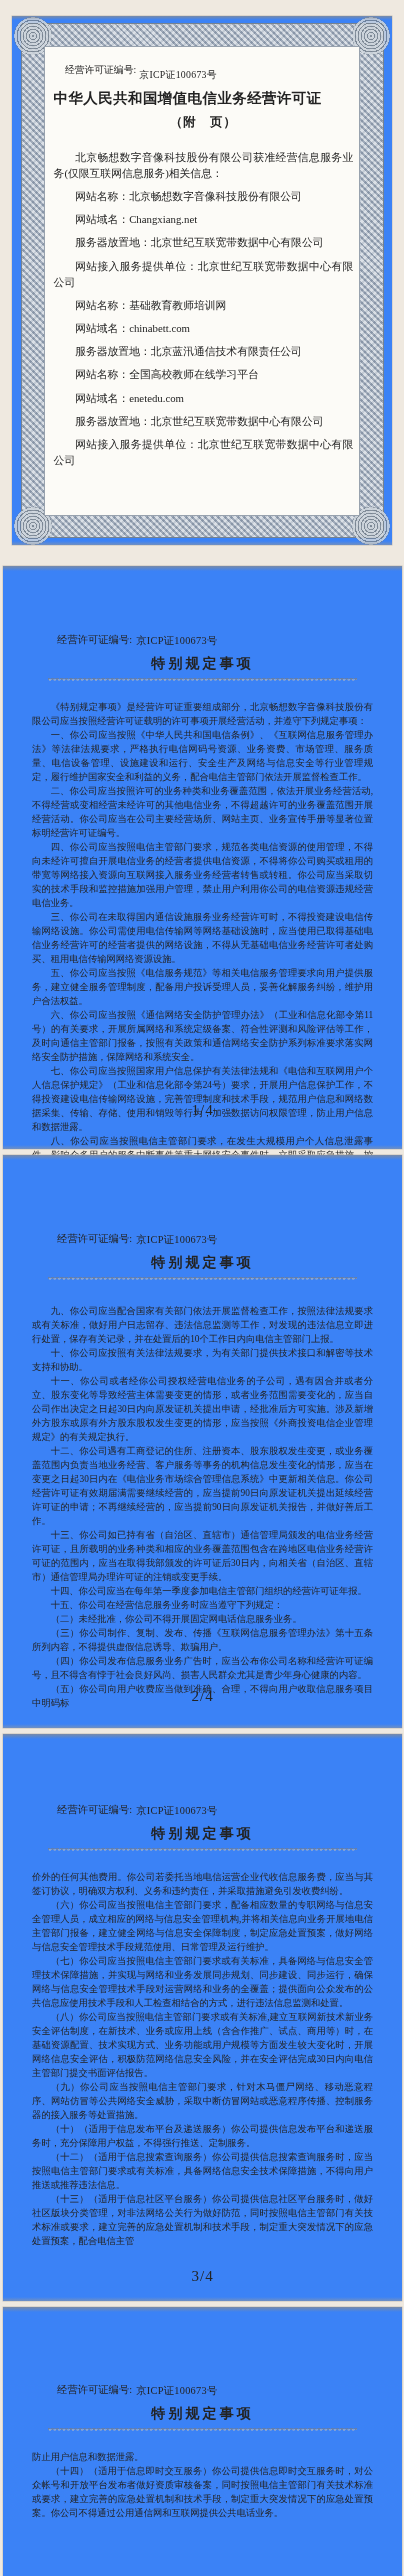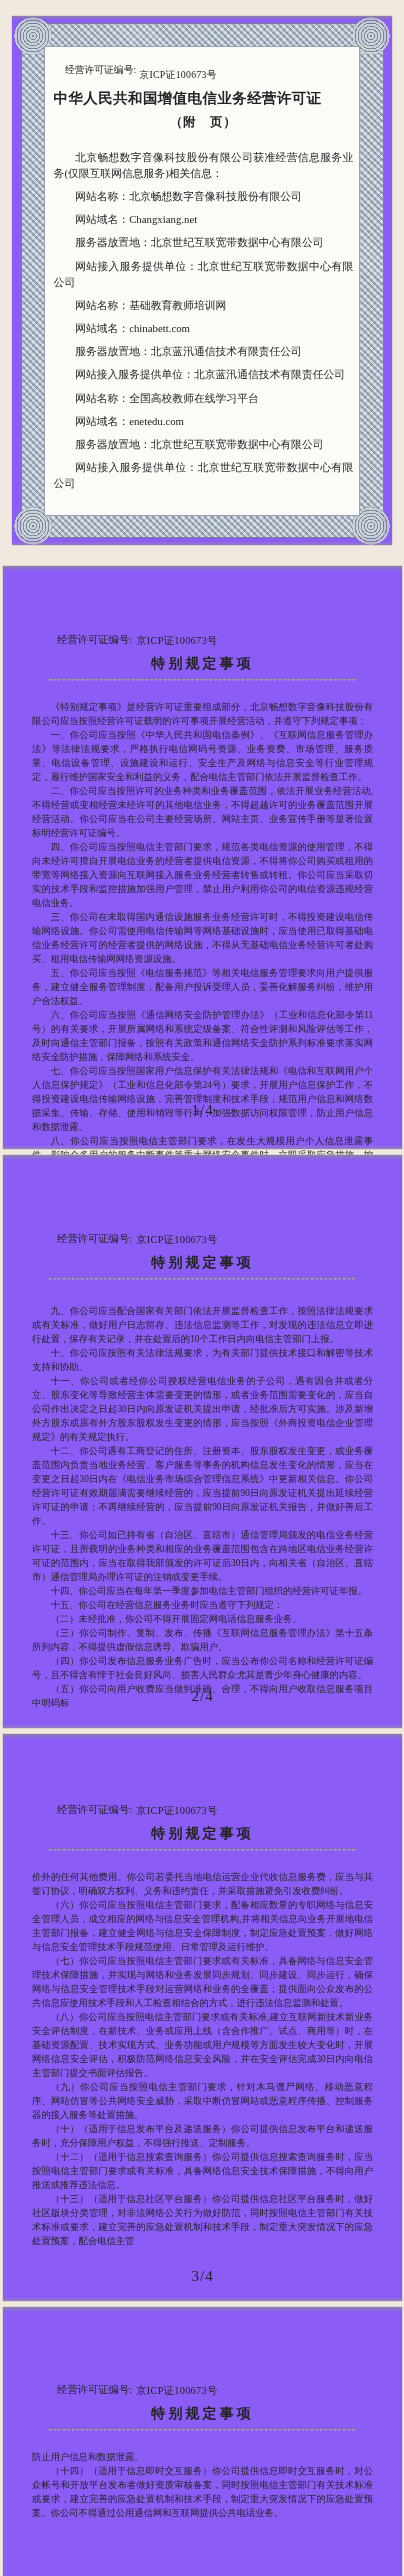--- a/index.html
+++ b/index.html
@@ -1,18 +1,18 @@
 <!DOCTYPE html>
 <html style="font-size:8.2px"><head>
 <meta charset="utf-8">
 <style>
   html,body{margin:0;padding:0;background:#efe9e0;}
   #canvas{position:relative;width:405px;height:2873px;background:#efe9e0;overflow:hidden;
           font-family:"Liberation Serif","DejaVu Serif",serif;color:#232323;}
-  .sheet{position:absolute;background:#8b5cf6;box-shadow:0 0 0 0.5px #c8c2b7;}
+  .sheet{position:absolute;background:#3b82f6;box-shadow:0 0 0 0.5px #c8c2b7;}
   .sheet::before{content:"";position:absolute;top:0;left:0;right:0;height:4.6px;
           background:linear-gradient(#8d8d8d,rgba(200,200,200,0));opacity:.75;z-index:5;}
   .sheet::after{content:"";position:absolute;bottom:0;left:0;right:0;height:3.6px;
           background:linear-gradient(rgba(0,0,0,0),#9a9a97);opacity:.55;z-index:5;}
 
   
   .cert-frame{position:absolute;inset:7.2px 8.2px 6.2px 8.2px;border:0.5px solid #76828f;
      background:
        repeating-linear-gradient(45deg, rgba(126,140,160,.60) 0 2.1px, rgba(223,228,234,.60) 2.1px 4.6px),
        repeating-linear-gradient(-45deg, rgba(126,140,160,.55) 0 2.1px, rgba(235,238,242,.55) 2.1px 4.6px),
@@ -75,21 +75,20 @@
 
       <div class="cert-body">
         <p class="first">北京畅想数字音像科技股份有限公司获准经营信息服务业务(仅限互联网信息服务)相关信息：</p>
         <p>网站名称：北京畅想数字音像科技股份有限公司</p>
         <p>网站域名：Changxiang.net</p>
         <p>服务器放置地：北京世纪互联宽带数据中心有限公司</p>
         <p>网站接入服务提供单位：北京世纪互联宽带数据中心有限公司</p>
         <p>网站名称：基础教育教师培训网</p>
         <p>网站域名：chinabett.com</p>
         <p>服务器放置地：北京蓝汛通信技术有限责任公司</p>
-        <p>网站接入服务提供单位：北京蓝汛通信技术有限责任公司</p>
         <p>网站名称：全国高校教师在线学习平台</p>
         <p>网站域名：enetedu.com</p>
         <p>服务器放置地：北京世纪互联宽带数据中心有限公司</p>
         <p>网站接入服务提供单位：北京世纪互联宽带数据中心有限公司</p>
       </div>
     </div>
   </div>
 
   <div class="sheet psheet" id="s2" style="top:566px;left:3.1px;width:399px;height:583px;">
     <div class="phead">

